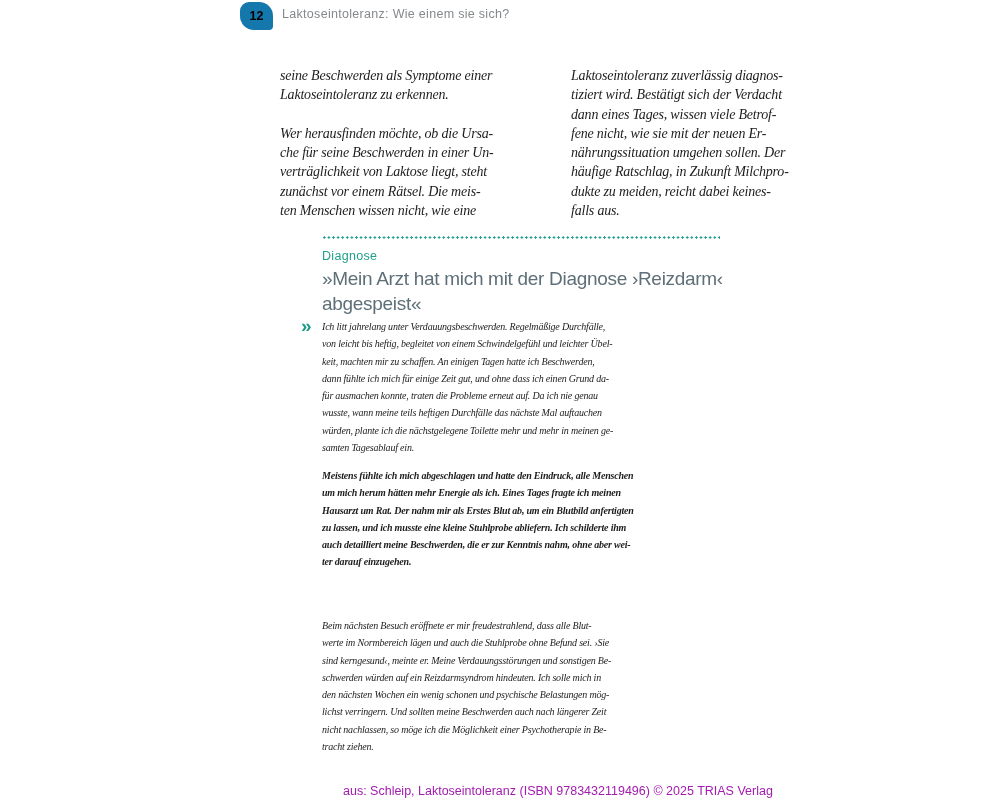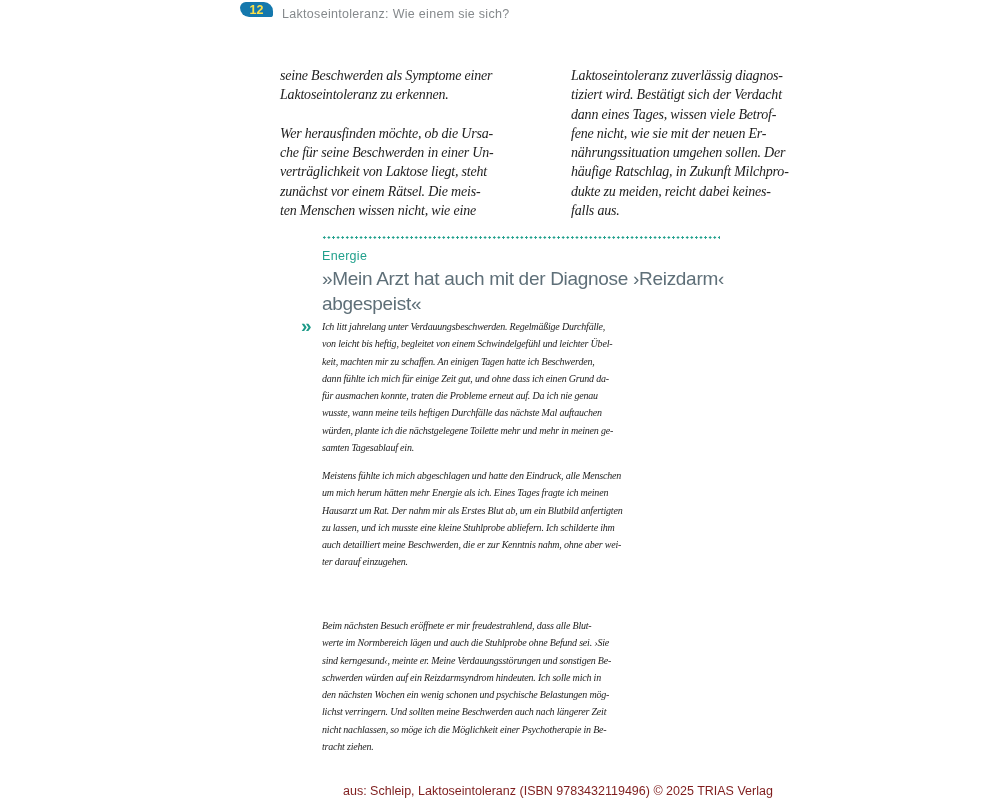--- a/index.html
+++ b/index.html
@@ -2,22 +2,22 @@
 <html><head>
 <meta charset="utf-8">
 <style>
   * { margin: 0; padding: 0; box-sizing: border-box; }
   html, body { width: 1000px; height: 800px; background: #ffffff; overflow: hidden; }
   body { position: relative; font-family: "Liberation Sans", sans-serif; }
 
   
   .chapter-badge {
     position: absolute; left: 240px; top: 2px;
-    width: 33px; height: 15px;
-    background: #1478ad; color: #fde047;
+    width: 33px; height: 28px;
+    background: #1478ad; color: #000000;
     border-radius: 9px 14px 4px 14px;
     display: flex; align-items: center; justify-content: center;
     font-size: 12.5px; font-weight: 700;
   }
   .running-header {
     position: absolute; left: 282px; top: 7px;
     font-size: 12.5px; letter-spacing: 0.3px;
     color: #85898c; white-space: pre;
   }
 
@@ -52,27 +52,27 @@
     position: absolute; left: 301px; top: 315px;
     font-size: 19px; font-weight: 700; color: #1d9a88;
   }
   .quote-para {
     position: absolute; left: 322px;
     font-family: "Liberation Serif", serif; font-style: italic;
     font-size: 10px; line-height: 17.3px; letter-spacing: -0.2px;
     color: #1c1c1c; white-space: pre;
   }
   .quote-para.p1 { top: 318px; }
-  .quote-para.p2 { top: 467px; }
+  .quote-para.p2 { top: 467px; font-weight: bold; }
   .quote-para.p3 { top: 617px; }
 
   
   .copyright-footer {
     position: absolute; left: 343px; top: 784px;
-    font-size: 12.5px; color: #7f1d1d; white-space: pre;
+    font-size: 12.5px; color: #a21caf; white-space: pre;
   }
 </style>
 </head>
 <body>
 
 <div>
 
   <div class="chapter-badge">12</div>
   <div class="running-header">Laktoseintoleranz: Wie einem sie sich?</div>
 
@@ -88,22 +88,22 @@
 tiziert wird. Bestätigt sich der Verdacht
 dann eines Tages, wissen viele Betrof-
 fene nicht, wie sie mit der neuen Er-
 nährungssituation umgehen sollen. Der
 häufige Ratschlag, in Zukunft Milchpro-
 dukte zu meiden, reicht dabei keines-
 falls aus.</div>
 
   <div>
     <div class="dotted-rule"></div>
-    <div class="story-name">Energie</div>
-    <div class="story-title">»Mein Arzt hat auch mit der Diagnose ›Reizdarm‹
+    <div class="story-name">Diagnose</div>
+    <div class="story-title">»Mein Arzt hat mich mit der Diagnose ›Reizdarm‹
 abgespeist«</div>
     <span class="quote-mark">»</span>
     <div class="quote-para p1">Ich litt jahrelang unter Verdauungsbeschwerden. Regelmäßige Durchfälle,
 von leicht bis heftig, begleitet von einem Schwindelgefühl und leichter Übel-
 keit, machten mir zu schaffen. An einigen Tagen hatte ich Beschwerden,
 dann fühlte ich mich für einige Zeit gut, und ohne dass ich einen Grund da-
 für ausmachen konnte, traten die Probleme erneut auf. Da ich nie genau
 wusste, wann meine teils heftigen Durchfälle das nächste Mal auftauchen
 würden, plante ich die nächstgelegene Toilette mehr und mehr in meinen ge-
 samten Tagesablauf ein.</div>

